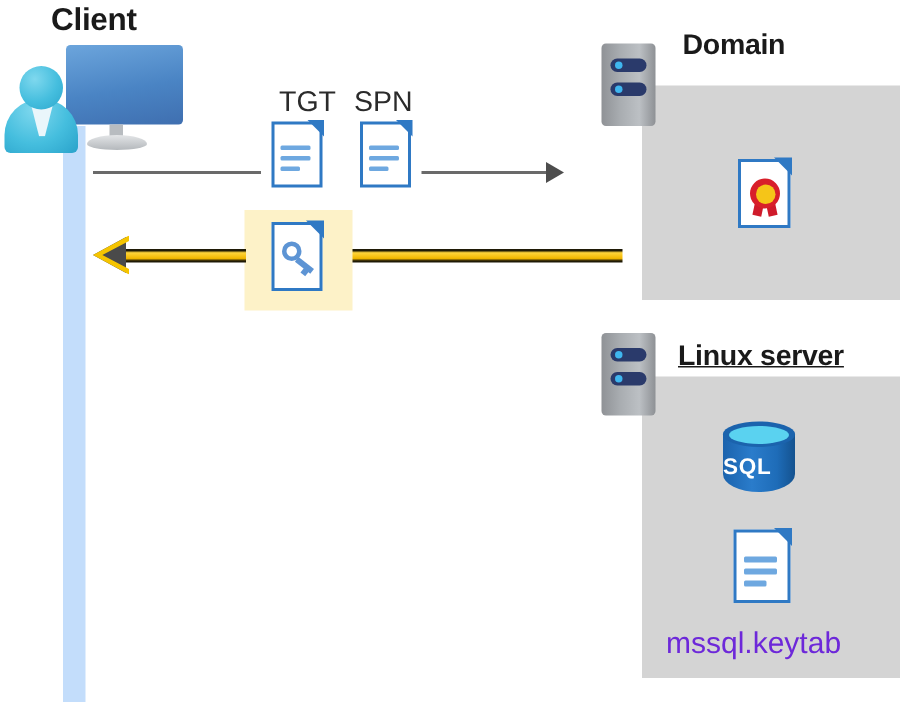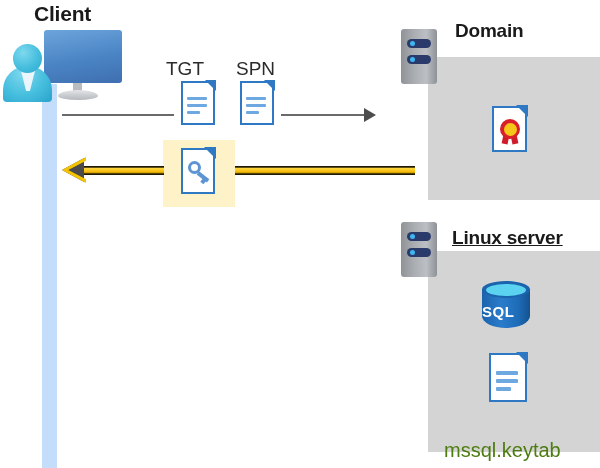--- a/index.html
+++ b/index.html
@@ -19,23 +19,23 @@
     color:#1a1a1a;
     letter-spacing:-0.2px;
     line-height:1.12;
   }
   #client-title{left:34px;top:2px;font-size:21px;}
   #dc-title{left:455px;top:20px;font-size:19px;width:140px;}
   #linux-title{left:452px;top:227px;font-size:19px;text-decoration:underline;}
   .doc-label{
     font-size:19px;color:#2b2b2b;letter-spacing:0px;
   }
-  #tgt-label{left:166px;top:58px;}
+  #tgt-label{left:186px;top:58px;}
   #spn-label{left:236px;top:58px;}
-  #keytab-label{left:444px;top:439px;font-size:20px;color:#4d7c0f;}
+  #keytab-label{left:444px;top:418px;font-size:20px;color:#6d28d9;}
 
   
   .panel{background:#d4d4d4;}
   #dc-panel{left:428px;top:57px;width:172px;height:143px;}
   #linux-panel{left:428px;top:251px;width:172px;height:201px;}
 
   
   #client-lifeline{
     left:42px;top:84px;width:15px;height:384px;
     background:#c3ddfb;

